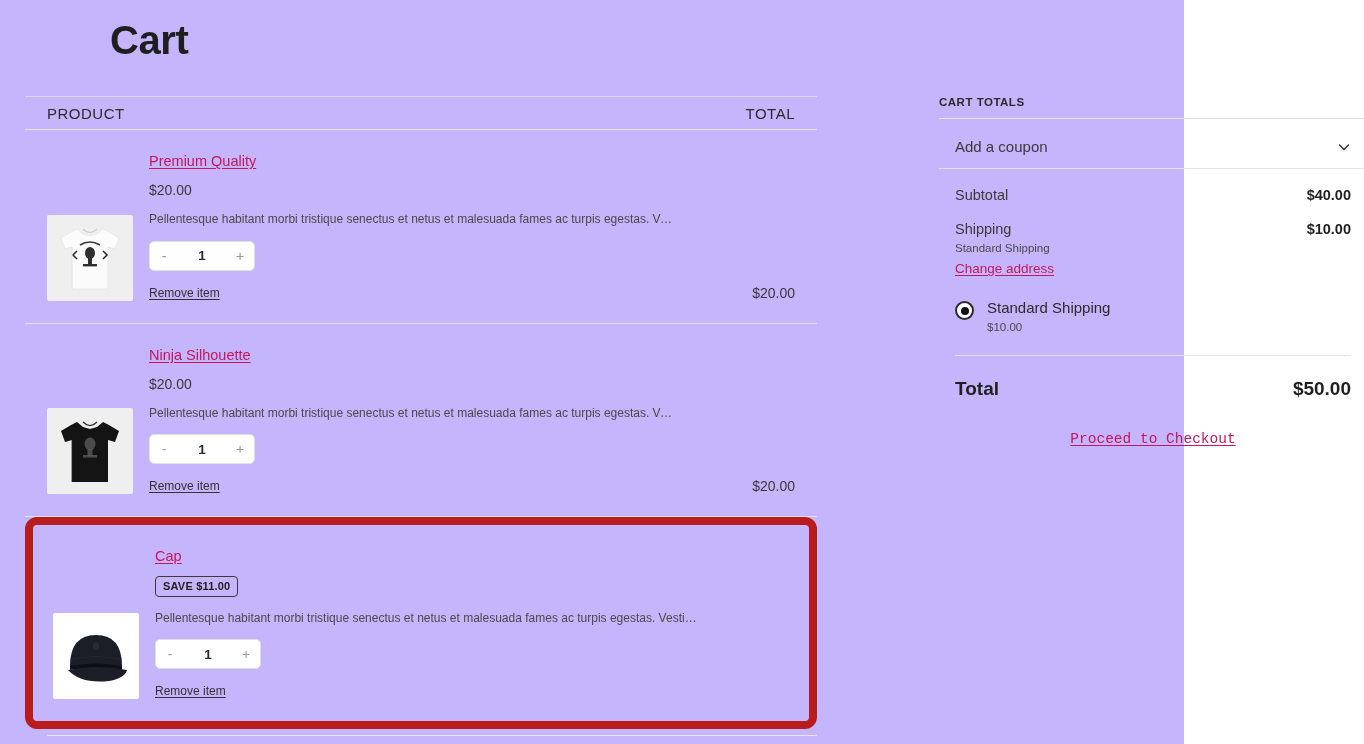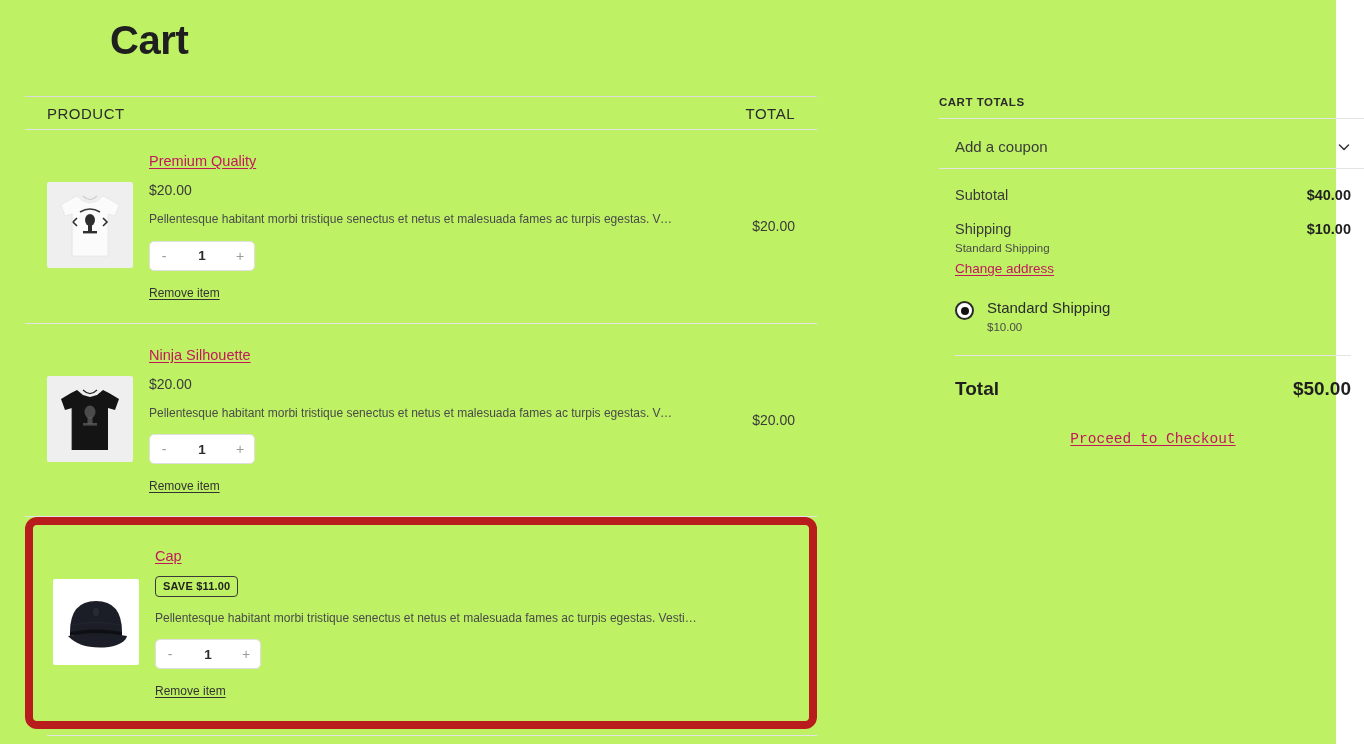--- a/index.html
+++ b/index.html
@@ -8,23 +8,23 @@
     margin: 0; padding: 0;
     width: 1364px; height: 744px;
     background: #ffffff;
     font-family: "Liberation Sans", sans-serif;
     color: #2b2b2b;
     overflow: hidden;
   }
 
   .page {
     position: relative;
-    width: 1336px;
+    width: 1184px;
     height: 744px;
-    background: #bef264;
+    background: #c4b5fd;
   }
 
   
   .cart-column {
     position: absolute;
     left: 25px;
     top: 0;
     width: 792px;
   }
 
@@ -53,21 +53,21 @@
     font-weight: 400;
     letter-spacing: 0.5px;
     color: #2b2b2b;
     text-transform: uppercase;
   }
   .col-head.total-head { text-align: right; }
 
   .cart-row {
     position: relative;
     display: flex;
-    align-items: center;
+    align-items: flex-end;
     border-bottom: 1px solid #e4e4e4;
     padding: 20px 22px 22px 22px;
   }
   .cart-row.highlighted {
     border: 8px solid #b91c1c;
     border-radius: 12px;
     padding: 20px 20px 22px 20px;
   }
 
   .thumb-wrap {

